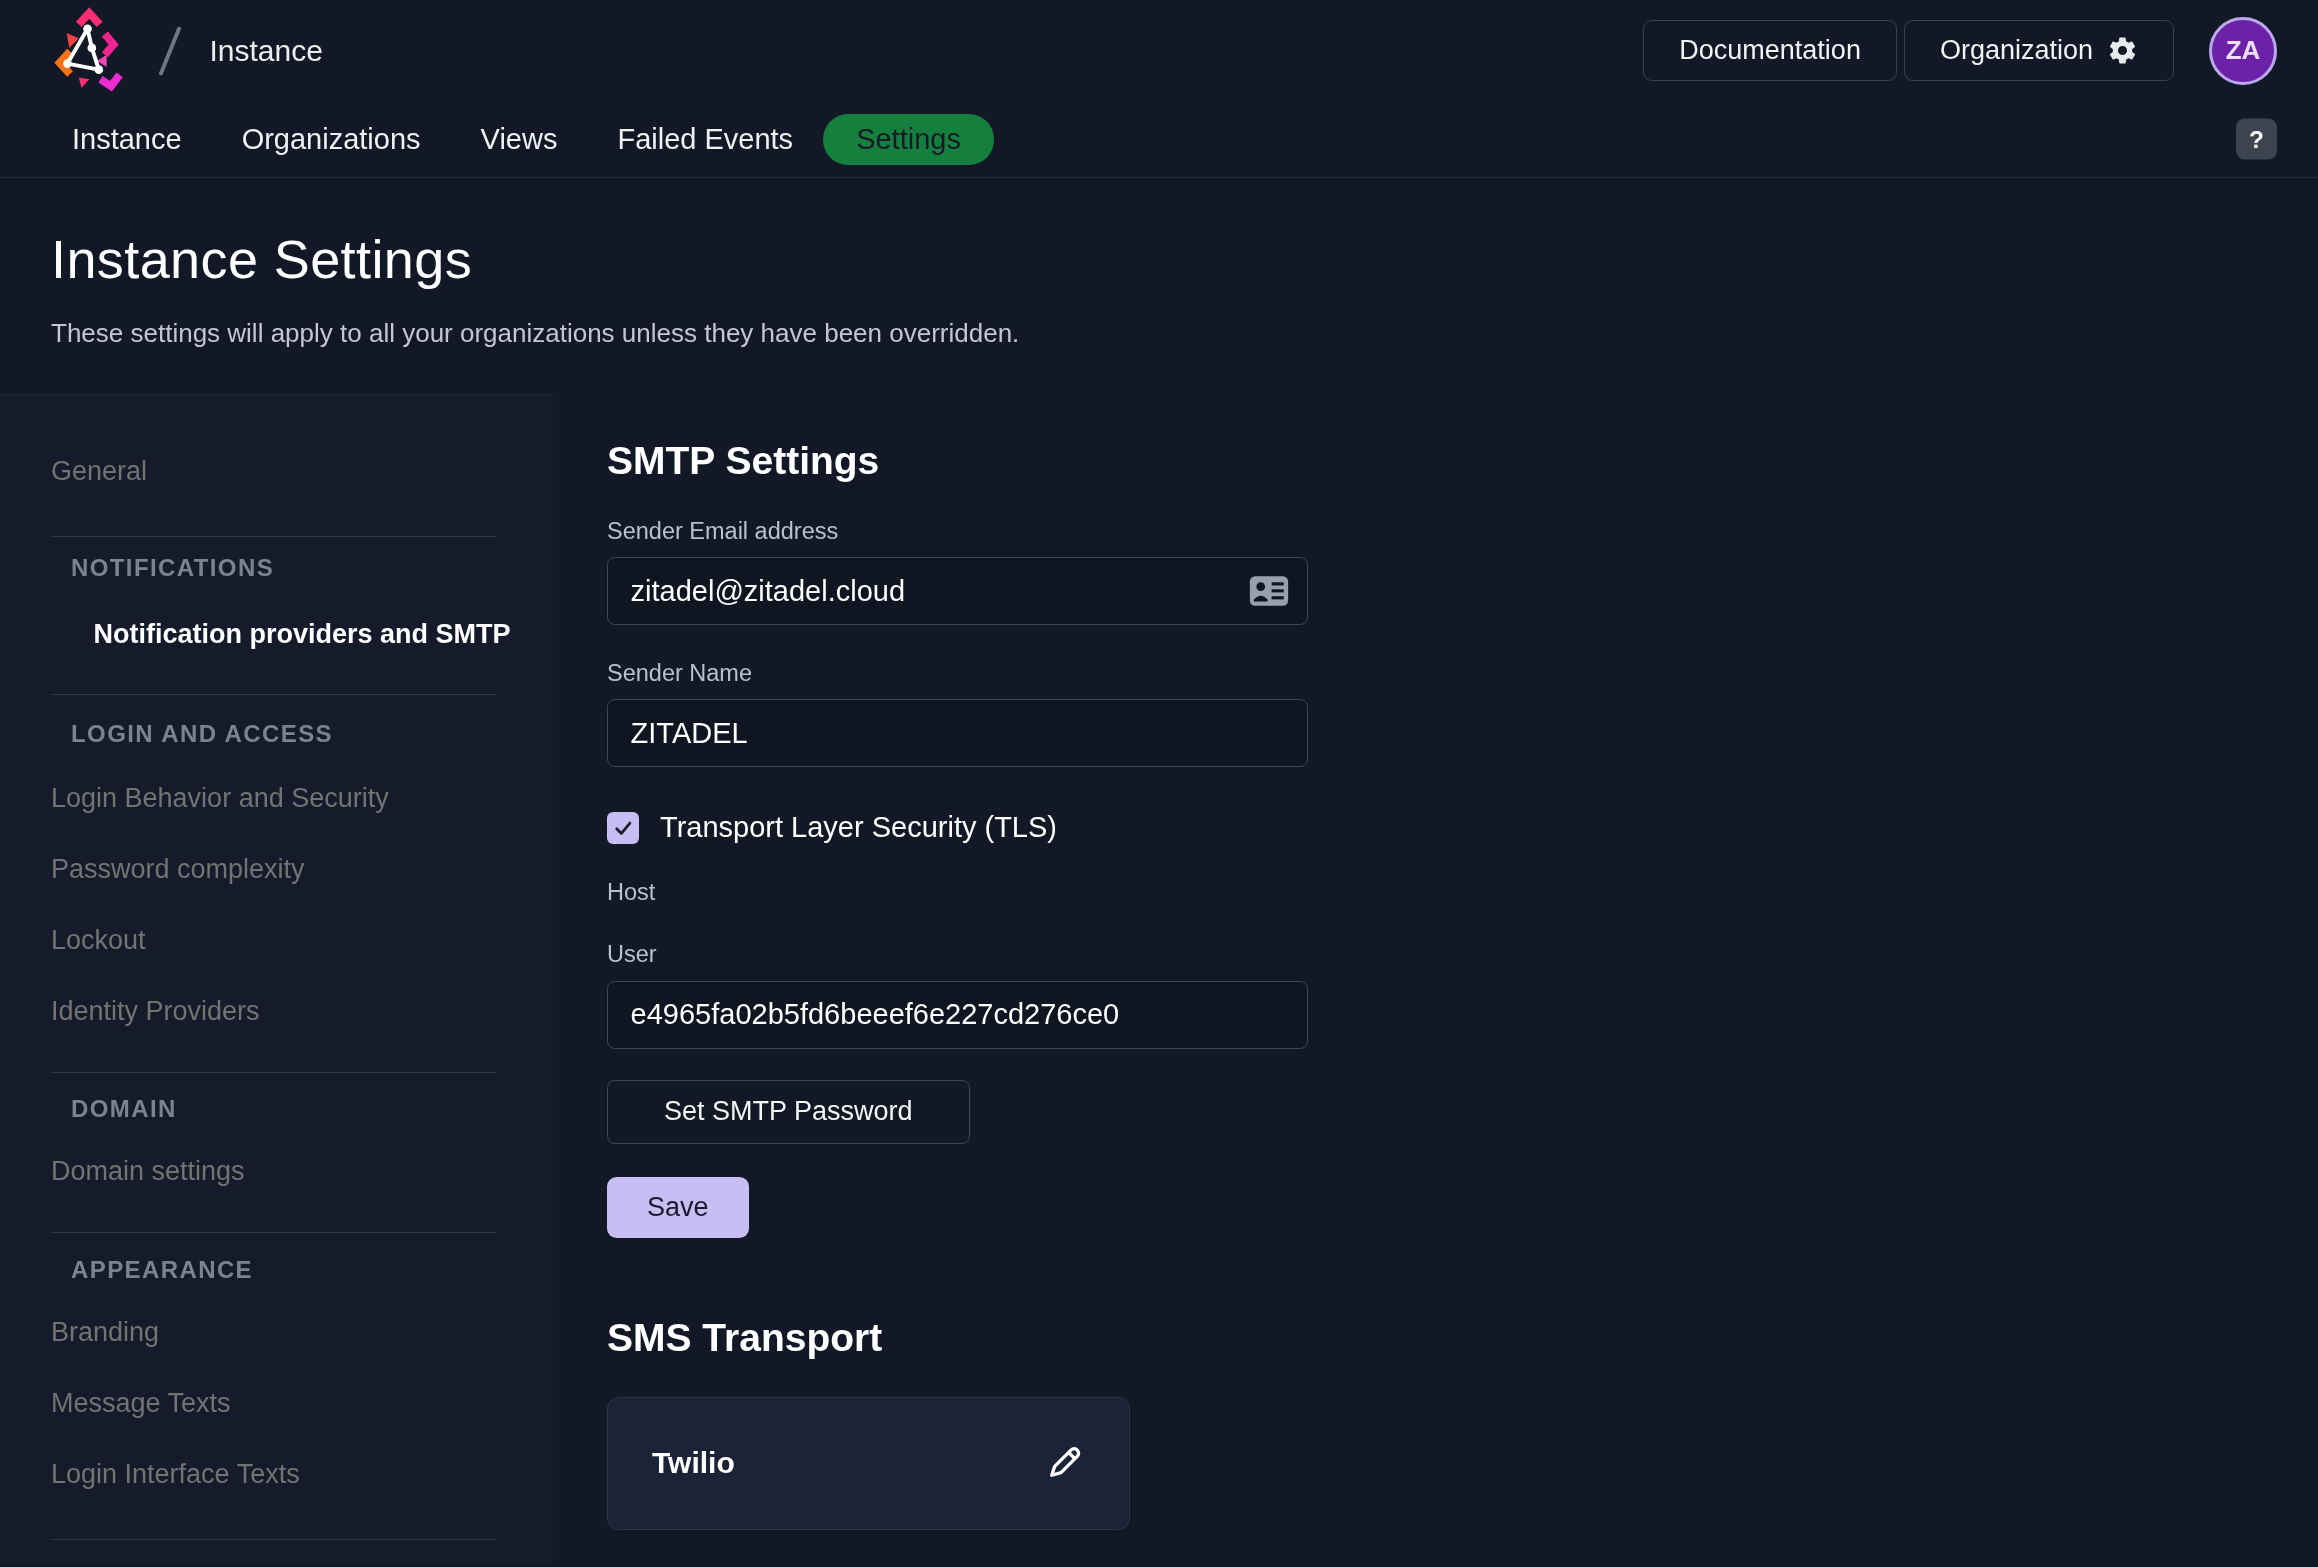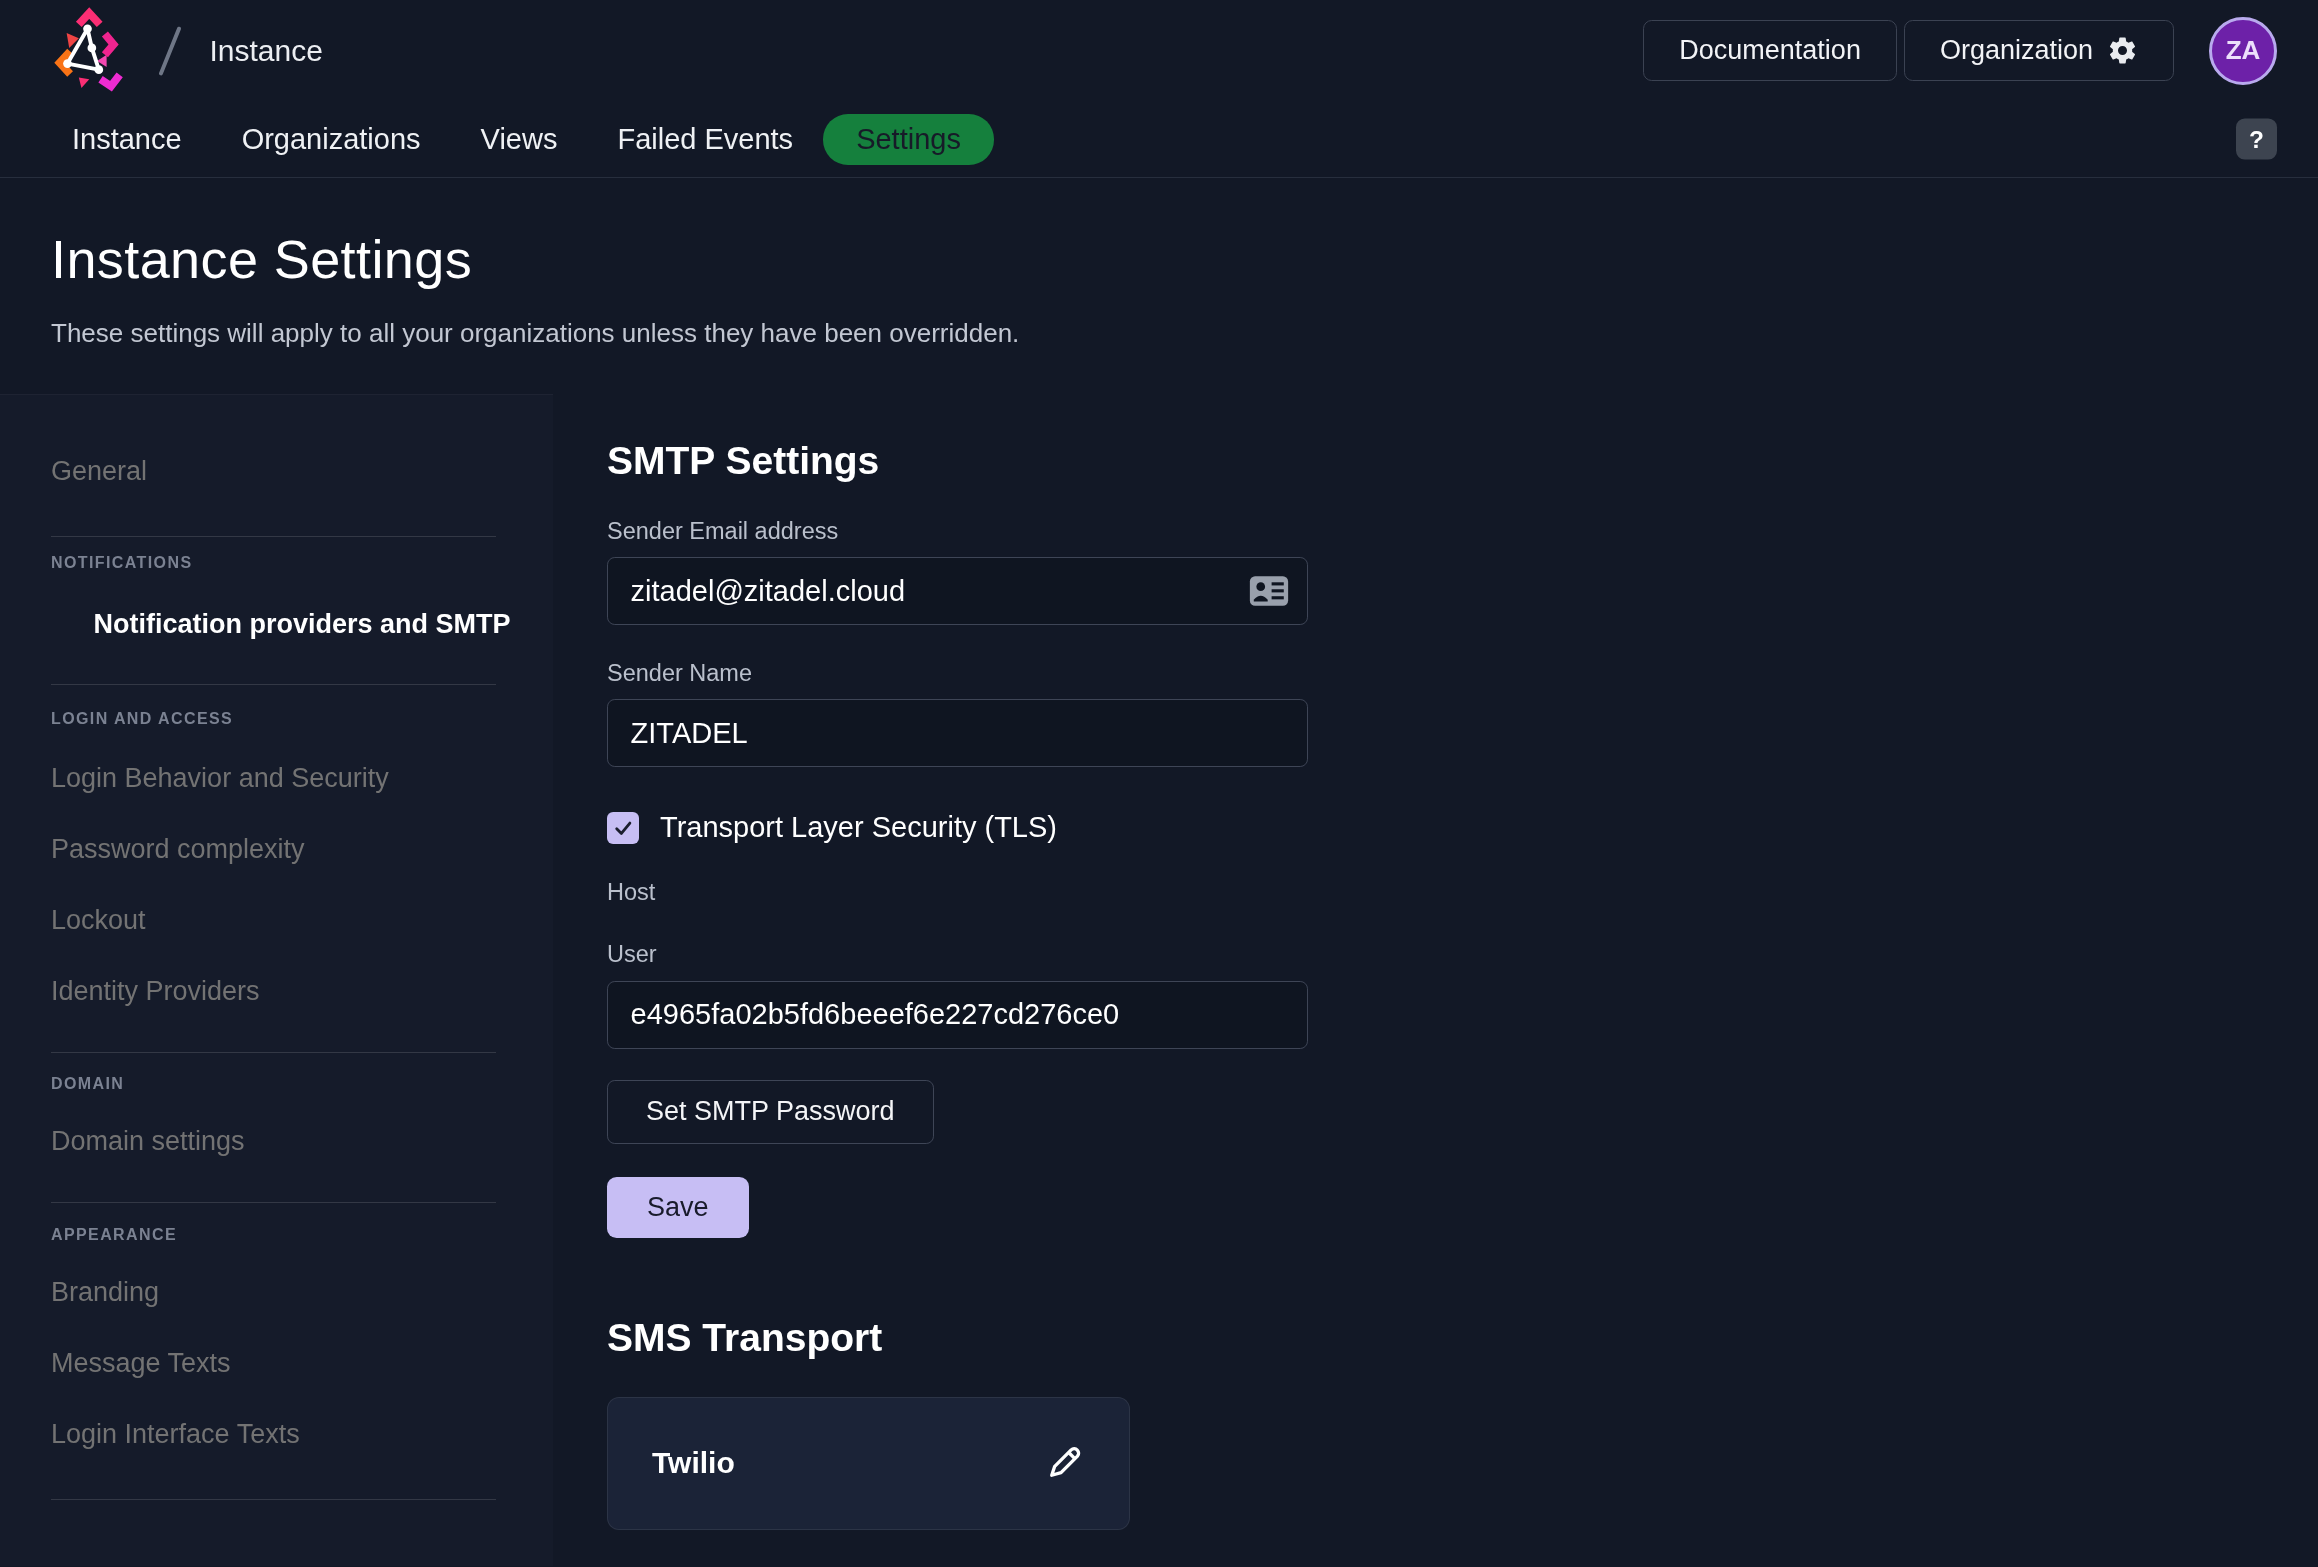--- a/index.html
+++ b/index.html
@@ -84,22 +84,22 @@
   .nav-item {
     font-size:27px; line-height:31px; color:#737373;
     padding-left:51px; cursor:pointer; white-space:nowrap;
   }
   .nav-item.active { color:#ffffff; font-weight:bold; }
   .nav-divider {
     border:none; border-top:0.9px solid rgba(255,255,255,0.13);
     margin-left:51px; width:445px;
   }
   .group-label {
-    font-size:16px; font-weight:bold; letter-spacing:1.4px;
-    color:#7b8292; padding-left:51px; text-transform:uppercase;
+    font-size:24px; font-weight:bold; letter-spacing:1.4px;
+    color:#7b8292; padding-left:71px; text-transform:uppercase;
     white-space:nowrap;
   }
   .mt56{margin-top:49px;} .mt52{margin-top:45px;} .mt50{margin-top:44px;}
   .mt46{margin-top:40px;} .mt42{margin-top:37px;text-align:center;} .mt40{margin-top:35px;}
   .mt38{margin-top:33px;} .mt28{margin-top:24.4px;} .mt26{margin-top:22.6px;}
   .mt20{margin-top:17.4px;}
 
   .main { flex:1; padding:44px 0 0 54px; }
   .section-title { font-size:39px; font-weight:600; color:#ffffff; line-height:45px; }
 
@@ -121,21 +121,21 @@
     width:32px; height:32px; border-radius:6.1px; background:#c7bef4;
     display:flex; align-items:center; justify-content:center; flex:0 0 auto;
   }
   .checkbox svg { width:22.6px; height:22.6px; }
   .checkbox-label { font-size:29px; color:#ffffff; }
 
   .outline-btn {
     margin-top:31px;
     background:transparent; border:0.9px solid #3e4556; border-radius:7.8px;
     color:#f4f5f7; font-family:inherit; font-size:27px;
-    height:64px; padding:0 38px; cursor:pointer; display:block;
+    height:64px; padding:0 56px; cursor:pointer; display:block;
   }
   .save-btn {
     margin-top:33px;
     background:#c7bef4; border:none; border-radius:9.6px;
     color:#191b2b; font-family:inherit; font-size:27px; font-weight:500;
     height:61px; padding:12px 40px; cursor:pointer; display:block;
   }
 
   .sms-title { margin-top:77px; }
   .provider-card {

